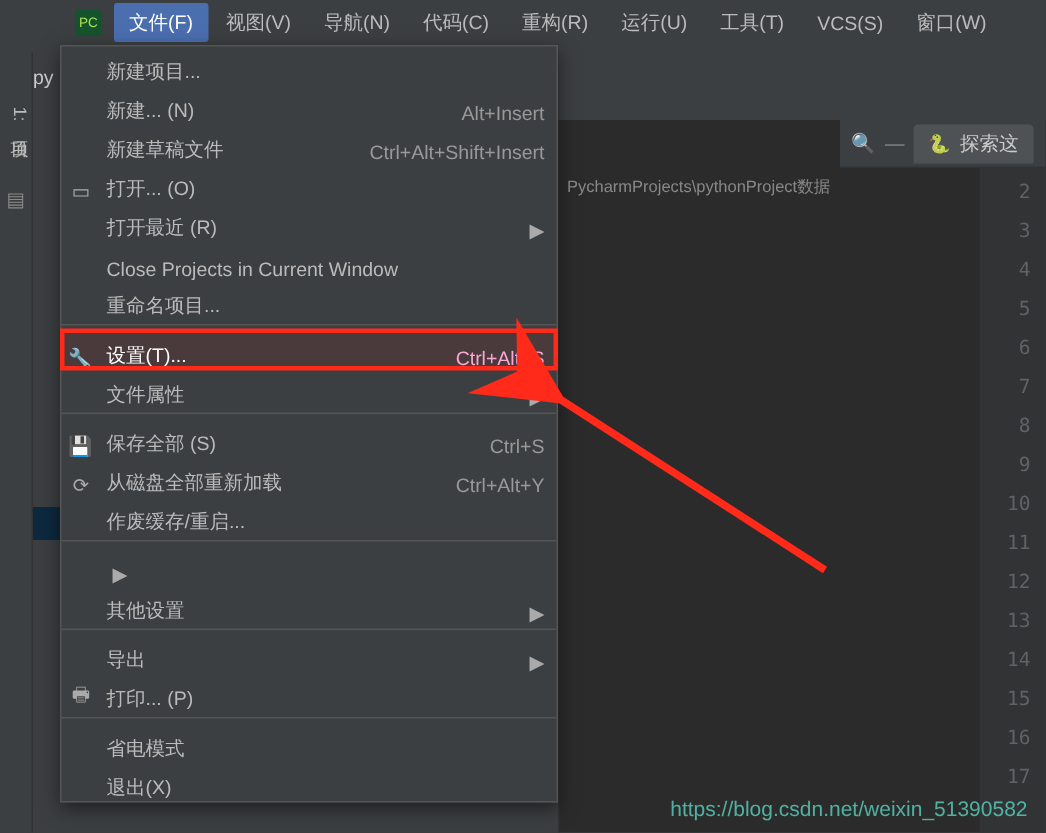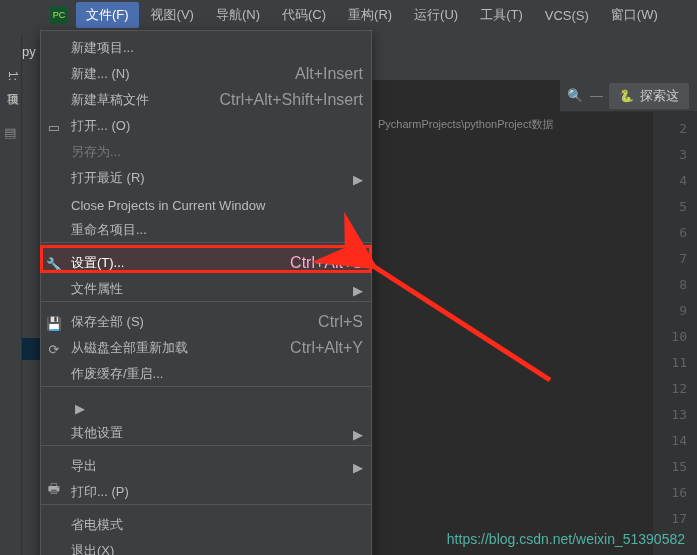--- a/index.html
+++ b/index.html
@@ -79,21 +79,21 @@
   .menu-item {
     display: flex;
     align-items: flex-end;
     height: 26px;
     padding: 0 8px 0 4px;
     gap: 8px;
     position: relative;
   }
   .menu-item .ic { width: 18px; text-align: center; color: #aaa; flex-shrink: 0; }
   .menu-item .lbl { flex: 1; white-space: nowrap; }
-  .menu-item .sc { color: #999; font-size: 16px; }
+  .menu-item .sc { color: #999; font-size: 13px; }
   .menu-item .arrow { color: #aaa; margin-left: 4px; }
   .menu-item.disabled { color: #777; }
   .menu-item.highlight {
     background: rgba(255,0,0,0.08);
     color: #fff;
     outline: 3px solid #ff2a1a;
     outline-offset: -2px;
   }
   .menu-item.highlight .sc { color: #f9a8d4; }
   .sep { height: 1px; background: #555; margin: 3px 0; }
@@ -193,24 +193,20 @@
       <span class="sc">Alt+Insert</span>
     </div>
     <div class="menu-item">
       <span class="ic"></span>
       <span class="lbl">新建草稿文件</span>
       <span class="sc">Ctrl+Alt+Shift+Insert</span>
     </div>
     <div class="menu-item">
       <span class="ic">▭</span>
       <span class="lbl">打开... (O)</span>
-    </div>
-    <div class="menu-item disabled">
-      <span class="ic"></span>
-      <span class="lbl">另存为...</span>
     </div>
     <div class="menu-item">
       <span class="ic"></span>
       <span class="lbl">打开最近 (R)</span>
       <span class="arrow">▶</span>
     </div>
     <div class="menu-item">
       <span class="ic"></span>
       <span class="lbl">Close Projects in Current Window</span>
     </div>

